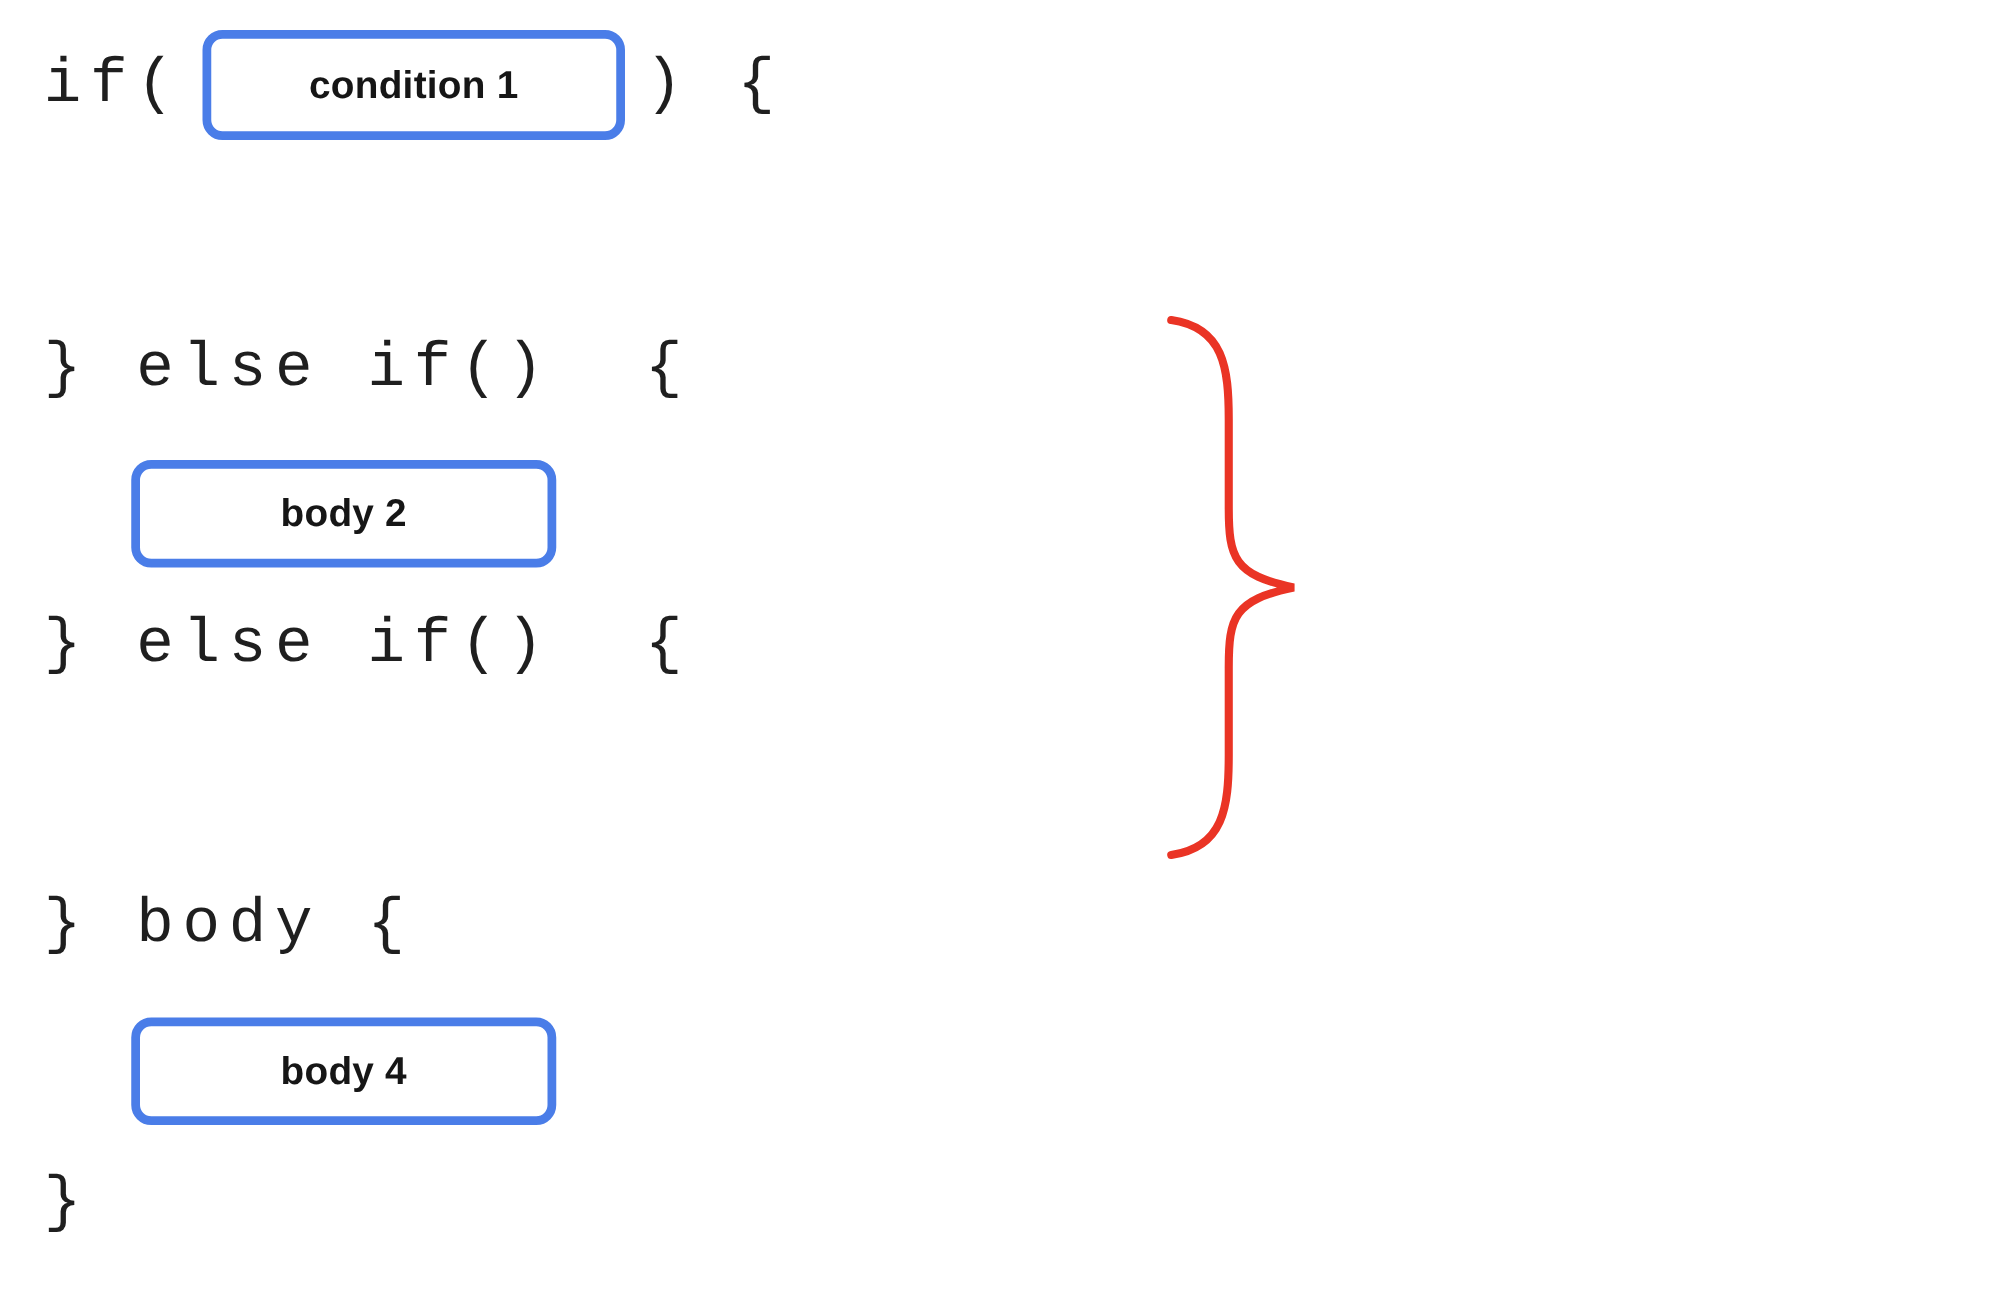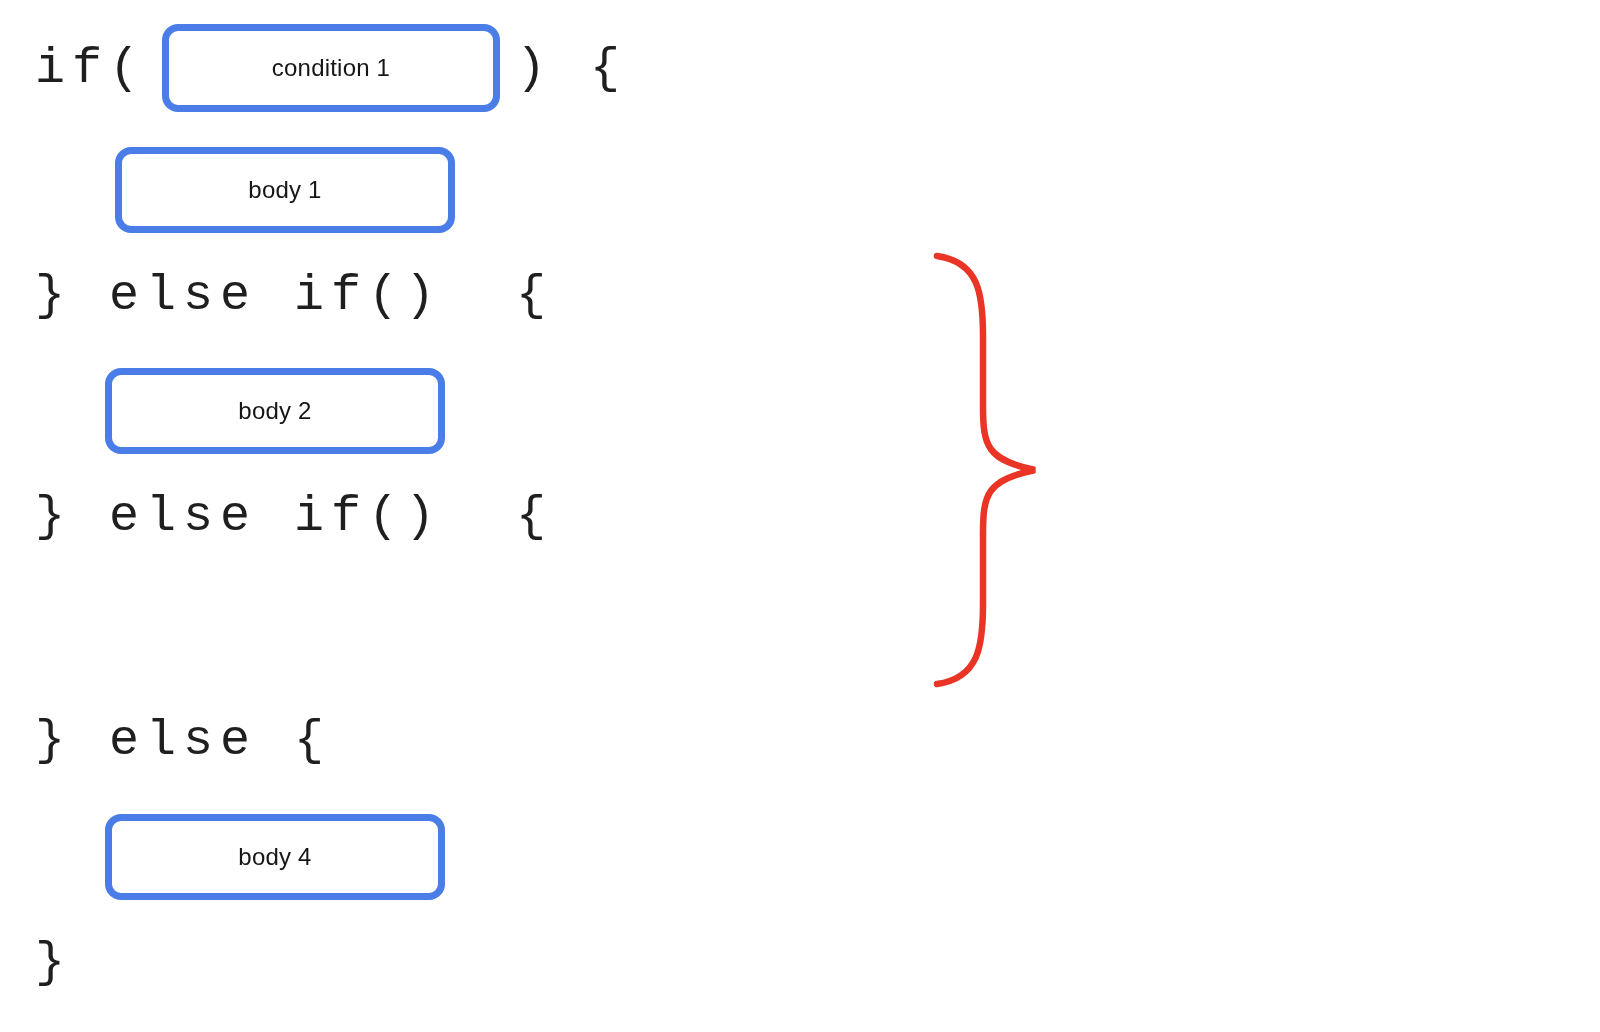--- a/index.html
+++ b/index.html
@@ -26,22 +26,22 @@
     white-space: pre;
   }
   .box {
     border: 7px solid #4a7de8;
     border-radius: 16px;
     background: #ffffff;
     display: flex;
     align-items: center;
     justify-content: center;
     font-family: "Liberation Sans", sans-serif;
-    font-weight: normal;
-    font-size: 24px;
+    font-weight: bold;
+    font-size: 31px;
     color: #161616;
     letter-spacing: 0.2px;
   }
   .cond-box { width: 338px; height: 88px; margin: 0 16px; }
   .body-box { width: 340px; height: 86px; }
   .brace-svg { position: absolute; left: 925px; top: 248px; }
   .annotation {
     position: absolute;
     left: 1078px;
     top: 444px;
@@ -59,45 +59,40 @@
 <div class="canvas">
 
   <div class="row" style="left:35px; top:24px; height:88px;">
     <span class="code">if(</span>
     <div class="box cond-box">
       <span>condition 1</span>
     </div>
     <span class="code">) {</span>
   </div>
 
-  <div class="row" style="left:115px; top:147px; height:85px;">
-    <div class="box body-box">
-      <span>body 1</span>
-    </div>
-  </div>
 
   <div class="row" style="left:35px; top:252px; height:86px;">
     <span class="code">} else if(</span>
     <span class="code">)  {</span>
   </div>
 
   <div class="row" style="left:105px; top:368px; height:86px;">
     <div class="box body-box">
       <span>body 2</span>
     </div>
   </div>
 
   <div class="row" style="left:35px; top:473px; height:87px;">
     <span class="code">} else if(</span>
     <span class="code">)  {</span>
   </div>
 
 
   <div class="row" style="left:35px; top:712px; height:56px;">
-    <span class="code">} else {</span>
+    <span class="code">} body {</span>
   </div>
 
   <div class="row" style="left:105px; top:813px; height:88px;">
     <div class="box body-box">
       <span>body 4</span>
     </div>
   </div>
 
   <div class="row" style="left:35px; top:934px; height:56px;">
     <span class="code">}</span>

